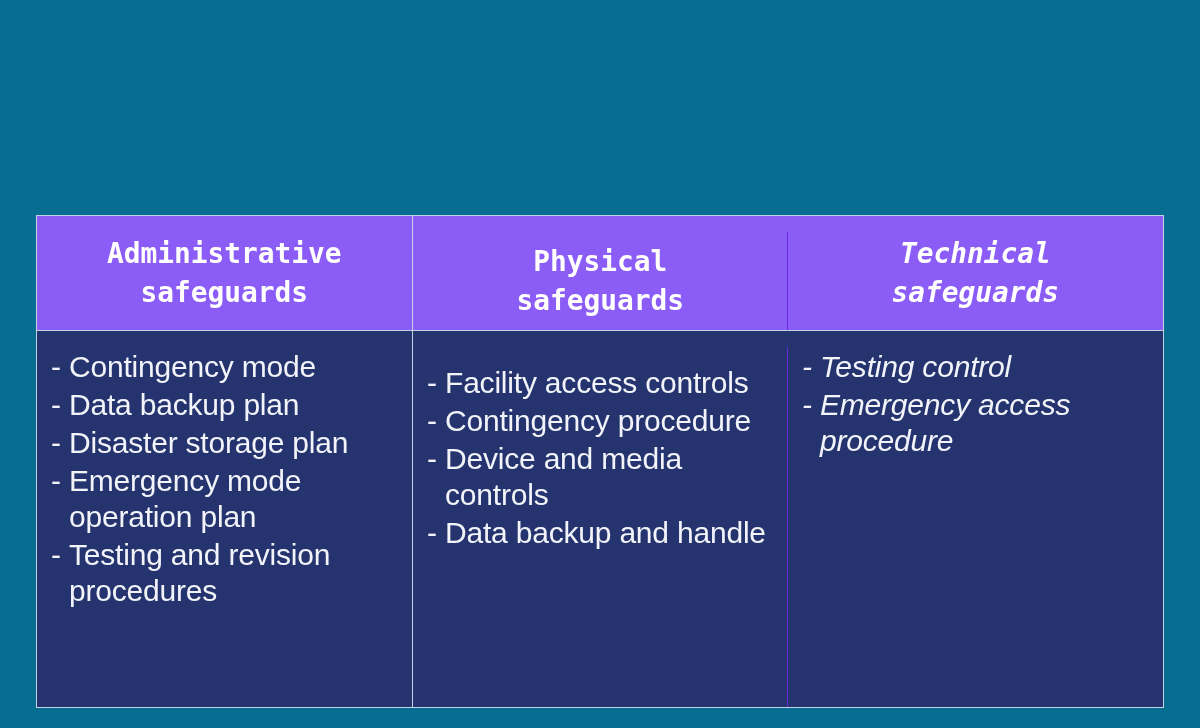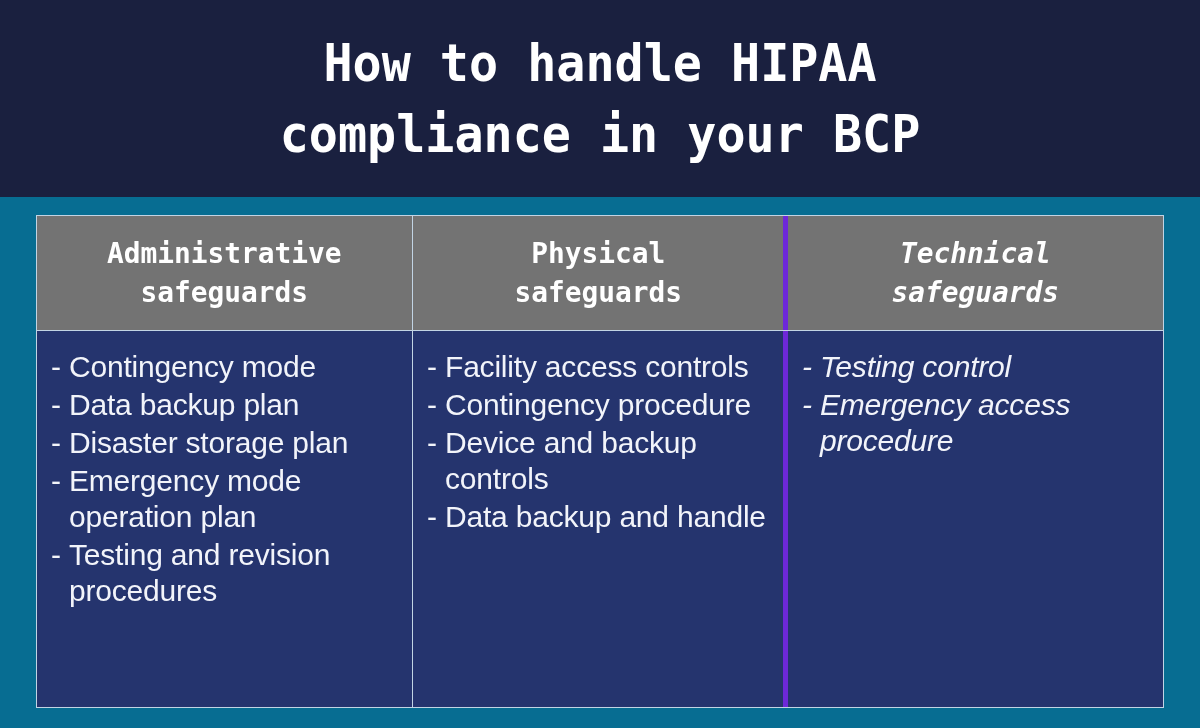--- a/index.html
+++ b/index.html
@@ -58,21 +58,21 @@
     border: 1px solid #c2d4e4;
     display: flex;
     flex-direction: column;
     background: #25346e;
   }
 
   #table-header-row {
     display: flex;
     height: 114px;
     flex: 0 0 114px;
-    background: #737373;
+    background: #8b5cf6;
     border-bottom: 1px solid #c2d4e4;
   }
 
   #table-body-row {
     display: flex;
     flex: 1 1 auto;
     background: #25346e;
   }
 
   .header-cell {
@@ -95,21 +95,21 @@
   }
 
   .body-cell {
     box-sizing: border-box;
     padding: 18px 14px 10px 14px;
     overflow: hidden;
   }
 
   
   .col-1 { flex: 0 0 376px; border-right: 1px solid #c2d4e4; }
-  .col-2 { flex: 0 0 375px; border-right: 5px solid #6d28d9; }
+  .col-2 { flex: 0 0 375px; border-right: 1px solid #6d28d9; margin-top: 16px; }
   .col-3 { flex: 1 1 auto; font-style: italic; }
 
   .bullet-list {
     list-style: none;
     margin: 0;
     padding: 0;
   }
 
   .bullet-item {
     display: flex;
@@ -132,24 +132,20 @@
 
   .bullet-text {
     flex: 1 1 auto;
   }
 </style>
 </head>
 <body>
 
 <div id="canvas">
 
-  <div id="title-band">
-    <h1 id="page-title">How to handle HIPAA
-compliance in your BCP</h1>
-  </div>
 
   <div id="safeguards-table">
 
     <div id="table-header-row">
       <div class="header-cell col-1">
         <span class="header-text">Administrative
 safeguards</span>
       </div>
       <div class="header-cell col-2">
         <span class="header-text">Physical
@@ -191,21 +187,21 @@
             <li class="bullet-item">
               <span class="bullet-dash">-</span>
               <span class="bullet-text">Facility access controls</span>
             </li>
             <li class="bullet-item">
               <span class="bullet-dash">-</span>
               <span class="bullet-text">Contingency procedure</span>
             </li>
             <li class="bullet-item">
               <span class="bullet-dash">-</span>
-              <span class="bullet-text">Device and backup controls</span>
+              <span class="bullet-text">Device and media controls</span>
             </li>
             <li class="bullet-item">
               <span class="bullet-dash">-</span>
               <span class="bullet-text">Data backup and handle</span>
             </li>
           </ul>
       </div>
       <div class="body-cell col-3">
         <ul class="bullet-list">
             <li class="bullet-item">

